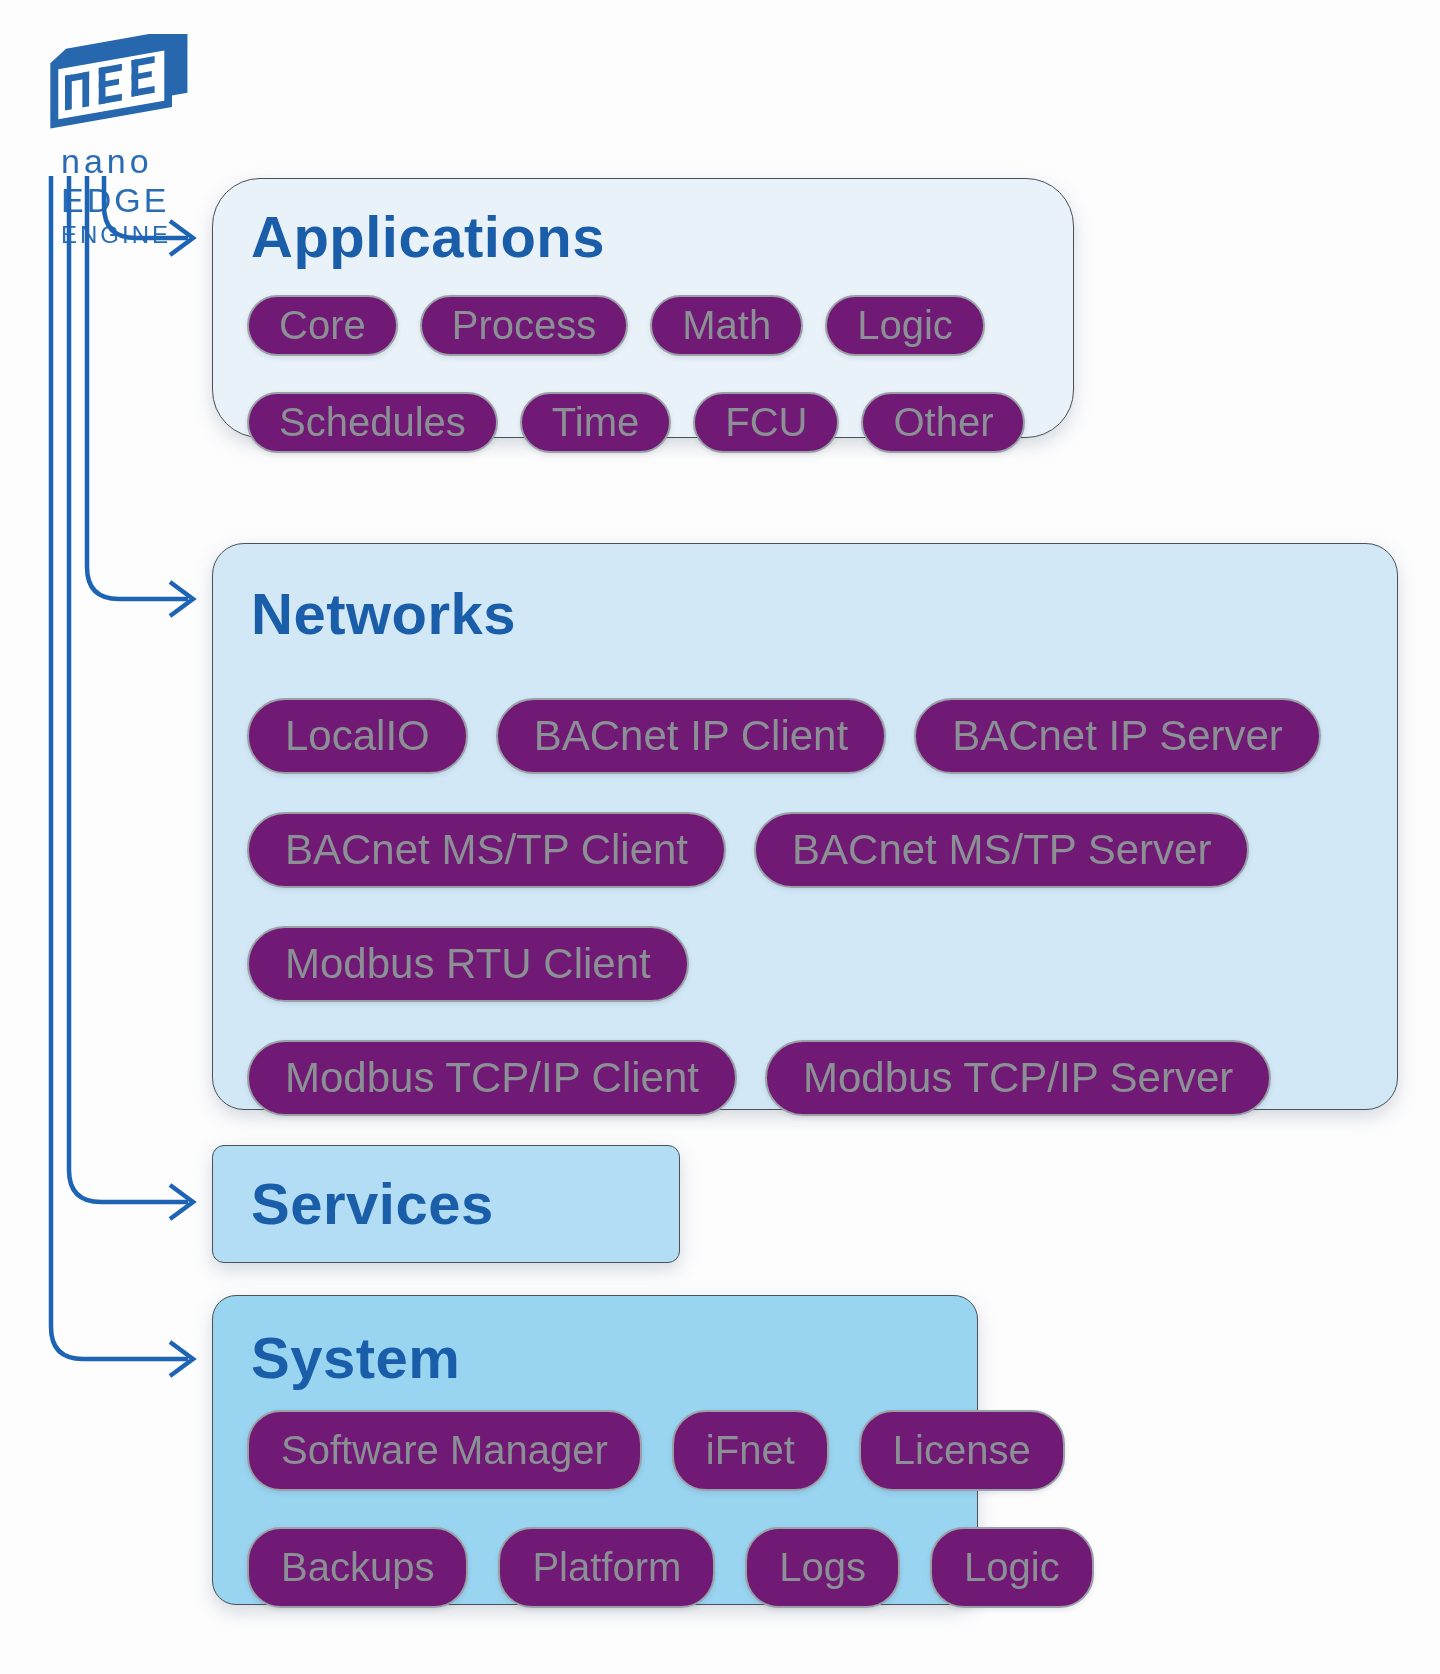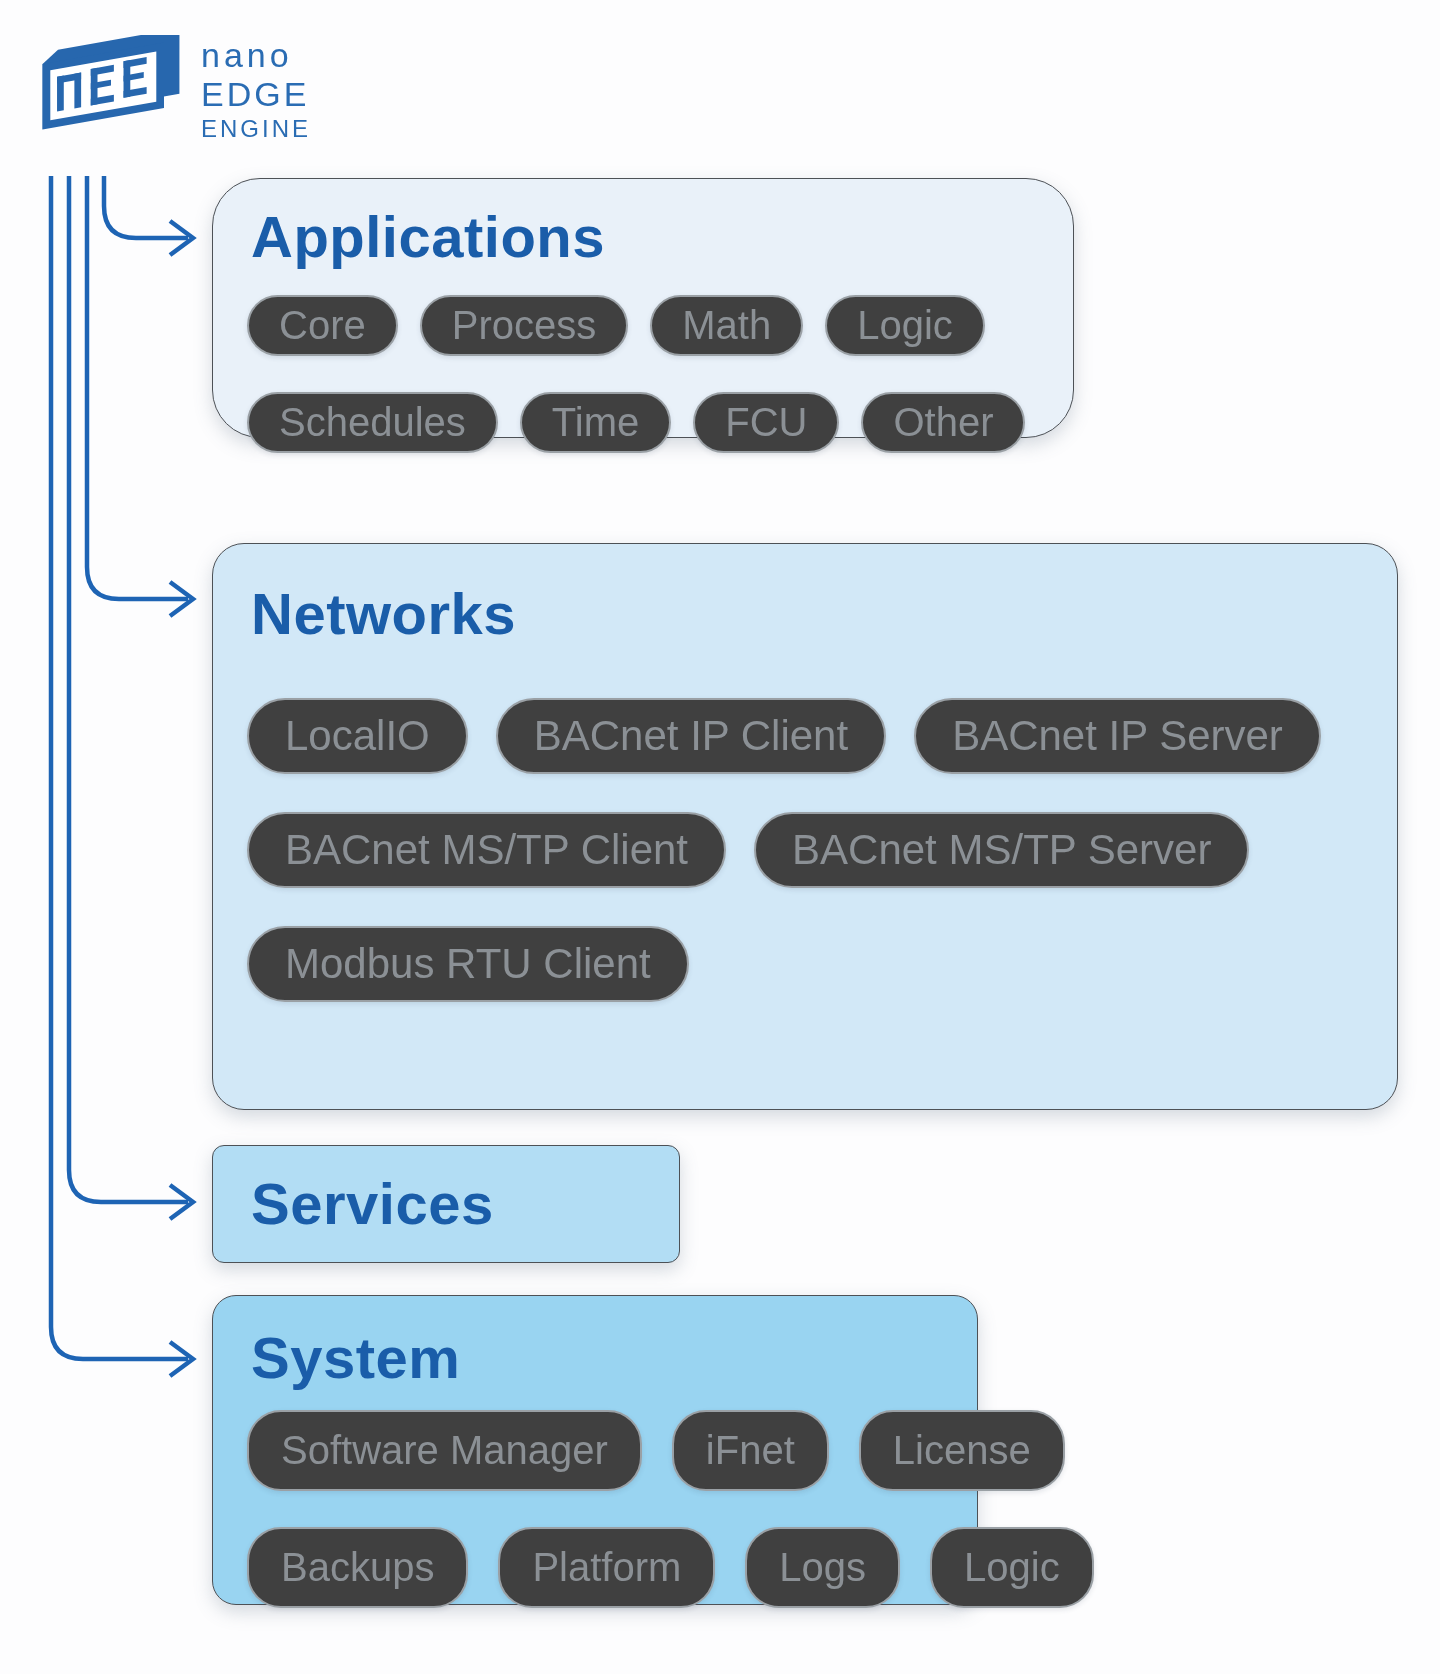--- a/index.html
+++ b/index.html
@@ -4,21 +4,21 @@
 <style>
   html,body{margin:0;padding:0;background:#fdfdfe;}
   .page{
     position:relative;
     width:1440px;height:1674px;
     background:#fdfdfe;
     font-family:"Liberation Sans", sans-serif;
     overflow:hidden;
   }
   
-  .logo{position:absolute;left:37px;top:34px;display:flex;align-items:flex-end;}
+  .logo{position:absolute;left:45px;top:34px;display:flex;align-items:flex-start;flex-direction:column;}
   .logo-mark{width:148px;height:106px;}
   .logo-text{margin-left:16px;margin-top:4px;color:#2a6cb3;line-height:1;}
   .logo-text .l1{font-size:34px;letter-spacing:4px;}
   .logo-text .l2{font-size:34px;letter-spacing:3px;margin-top:5px;}
   .logo-text .l3{font-size:24px;letter-spacing:3px;margin-top:6px;}
   
   .arrows{position:absolute;left:0;top:0;width:1440px;height:1674px;pointer-events:none;}
   
   .section{
     position:absolute;
@@ -30,21 +30,21 @@
     margin:0;
     color:#1a5da9;
     font-size:58px;
     font-weight:700;
     line-height:1.1;
     letter-spacing:0.5px;
   }
   .pill-row{display:flex;flex-wrap:nowrap;}
   .pill{
     display:inline-flex;align-items:center;justify-content:center;
-    background:#404040;
+    background:#701a75;
     border:2px solid #9aa0a5;
     color:#8b9095;
     white-space:nowrap;
     box-shadow:0 2px 5px rgba(40,60,80,.12);
   }
   
   .sec-applications{
     left:212px;top:178px;width:862px;height:260px;
     background:#e9f1f9;border-radius:48px;
     padding:22px 34px;
@@ -162,20 +162,24 @@
           <span class="pill">BACnet IP Client</span>
           <span class="pill">BACnet IP Server</span>
         </div>
         <div class="pill-row">
           <span class="pill">BACnet MS/TP Client</span>
           <span class="pill">BACnet MS/TP Server</span>
         </div>
         <div class="pill-row">
           <span class="pill">Modbus RTU Client</span>
         </div>
+        <div class="pill-row">
+          <span class="pill">Modbus TCP/IP Client</span>
+          <span class="pill">Modbus TCP/IP Server</span>
+        </div>
       </div>
   </div>
 
   <div class="section sec-services">
     <h2>Services</h2>
   </div>
 
   <div class="section sec-system">
     <h2>System</h2>
     <div class="rows">

